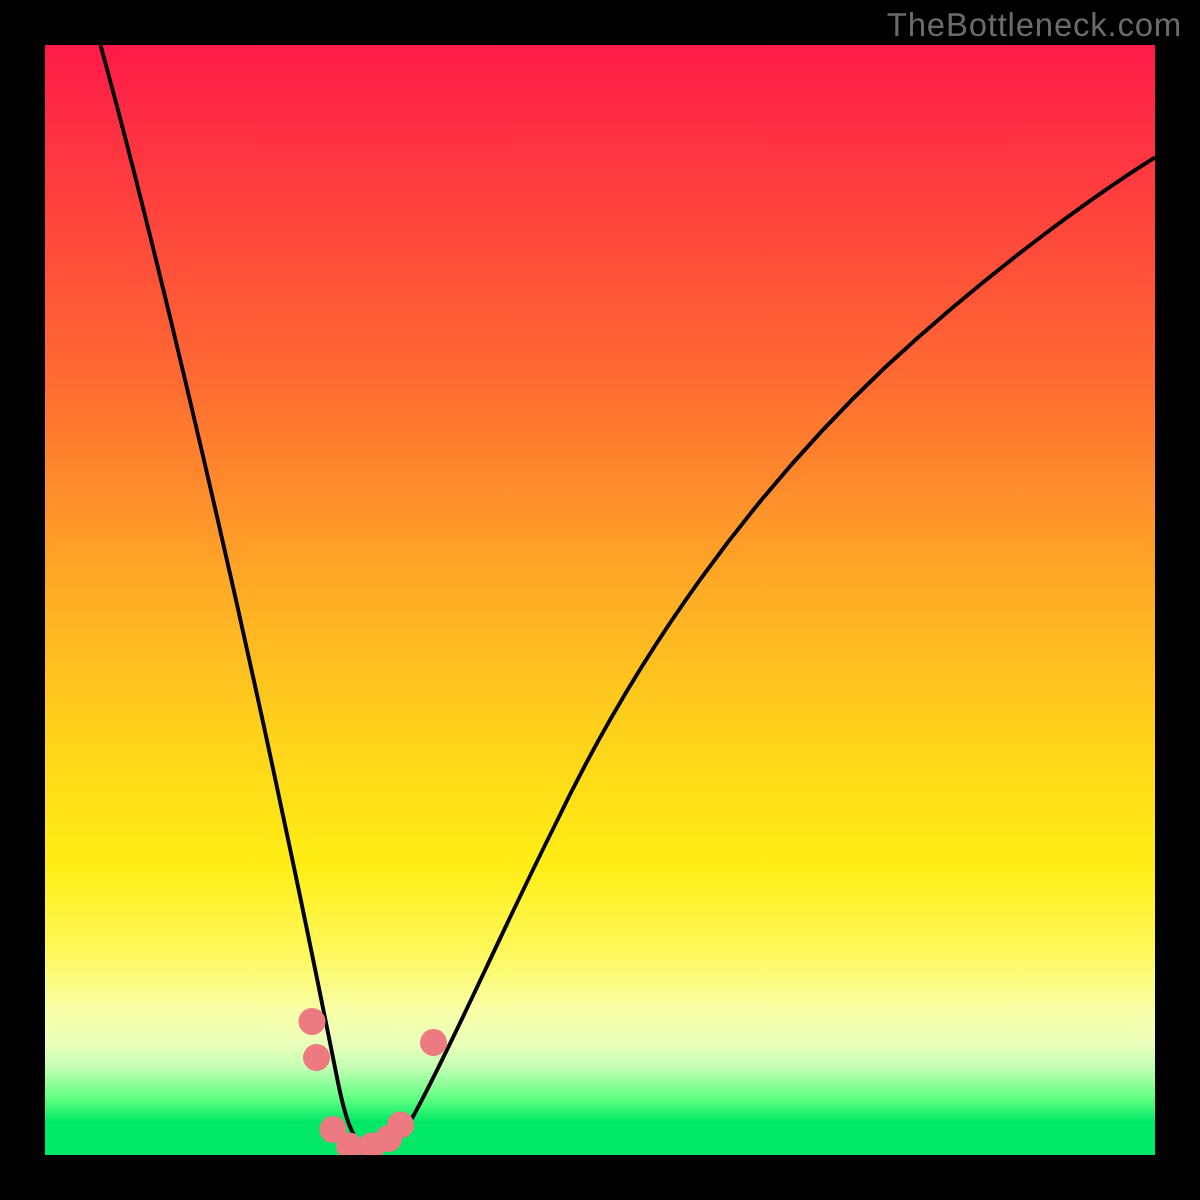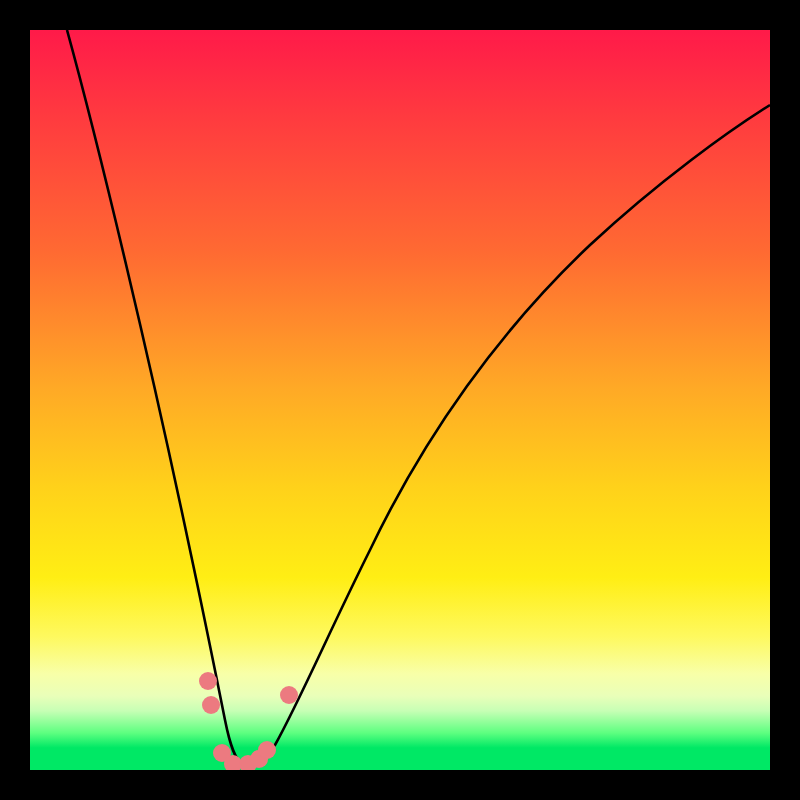--- a/index.html
+++ b/index.html
@@ -65,20 +65,21 @@
     font-size: 22px;
     font-weight: 400;
     letter-spacing: 0.5px;
   }
 </style>
 </head>
 <body>
 
 <div class="frame">
 
+  <div class="watermark">TheBottleneck.com</div>
 
   <div class="plot-area">
     <div class="gradient-bg"></div>
 
     <svg class="curve-svg" viewBox="0 0 740 740" preserveAspectRatio="none">
       <path fill="none" stroke="#000" stroke-width="2.6" d="M 37 0
                C 70 120, 120 330, 160 520
                C 175 590, 185 640, 195 690
                C 200 715, 205 730, 213 735
                C 220 738, 230 735, 245 715

